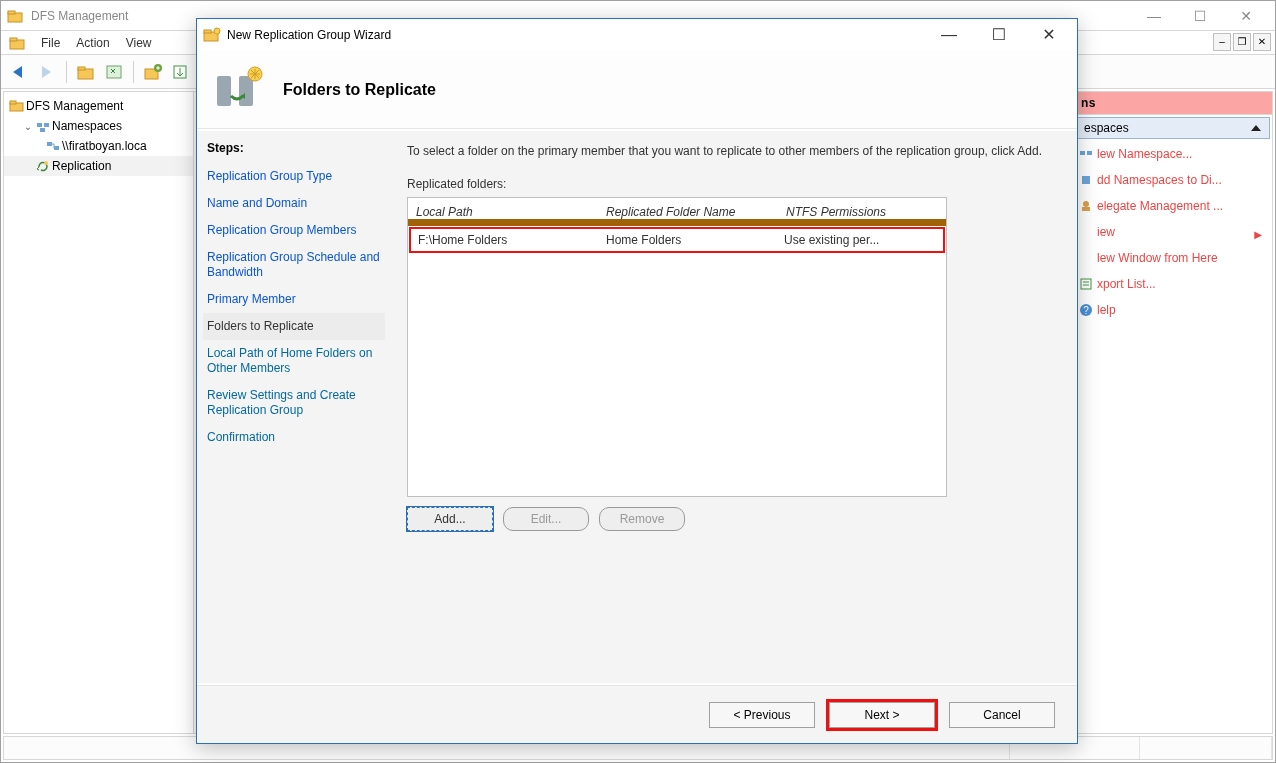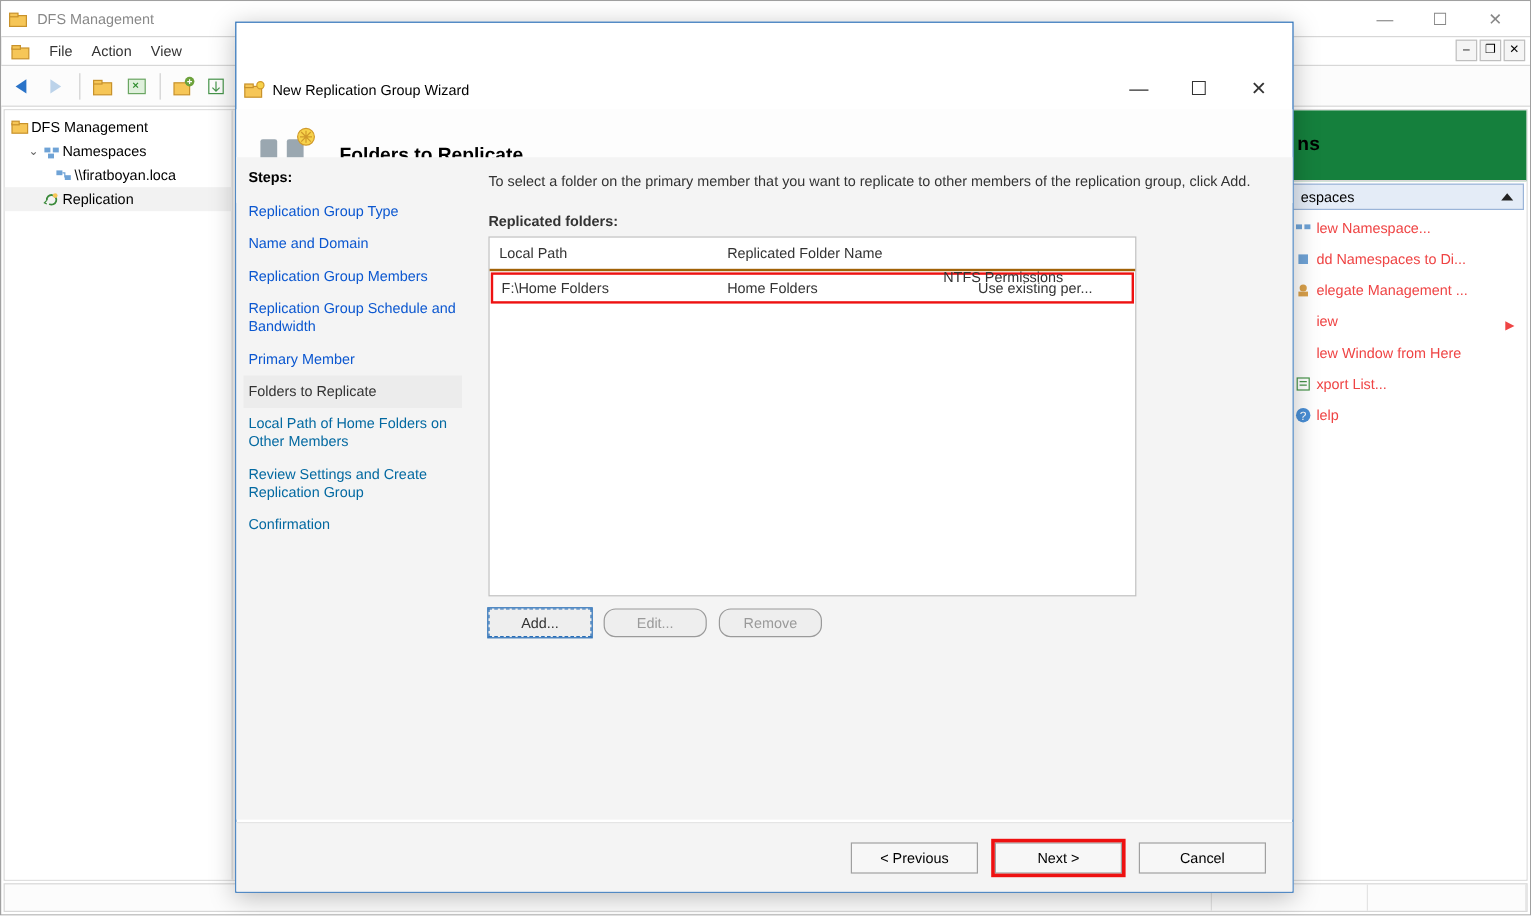--- a/index.html
+++ b/index.html
@@ -21,53 +21,53 @@
   .content { position:absolute; top:90px; left:2px; right:2px; bottom:28px; display:flex; border:1px solid #d7d7d7;}
   .tree-pane { width:190px; border-right:1px solid #d7d7d7; padding:4px 0; background:#fff;}
   .tree-row { display:flex; align-items:center; height:20px; padding-left:4px; font-size:12px; white-space:nowrap;}
   .tree-row.indent1{ padding-left:18px;}
   .tree-row.indent2{ padding-left:40px;}
   .tree-row .exp{ width:12px; text-align:center; color:#666; font-size:10px;}
   .tree-row .ico-slot{ width:18px; display:flex; justify-content:center;}
   .tree-row.selected { background:#f2f2f2;}
   .center-pane { flex:1; background:#f8f8f8;}
   .actions-pane { width:200px; border-left:1px solid #d7d7d7; background:#fff; display:flex; flex-direction:column;}
-  .actions-header { background:#15803d; border-bottom:1px solid #d7d7d7; padding:20px 8px; font-size:16px; font-weight:bold; letter-spacing:.3px;}
+  .actions-header { background:#fca5a5; border-bottom:1px solid #d7d7d7; padding:4px 8px; font-size:12px; font-weight:bold; letter-spacing:.3px;}
   .actions-section { background:#e4ecf7; border:1px solid #9ab4d8; margin:2px; padding:3px 8px; display:flex; justify-content:space-between; align-items:center; font-size:12px;}
   .caret-up { width:0;height:0;border-left:5px solid transparent;border-right:5px solid transparent;border-bottom:6px solid #222;}
   .actions-item { padding:6px 10px 6px 24px; font-size:12px; color:#ef4444; position:relative;}
   .actions-item .small-ico{ position:absolute; left:6px; top:6px;}
   .actions-item .chev{ position:absolute; right:10px; top:10px; font-size:10px;}
   .statusbar { position:absolute; left:2px; right:2px; bottom:2px; height:24px; border:1px solid #d7d7d7; background:#fcfcfc; display:flex;}
   .statusbar .cell{ border-right:1px solid #e3e3e3; height:100%; }
   .statusbar .spacer{ flex:1;}
   
   .dialog { position:absolute; left:196px; top:18px; width:882px; height:726px; background:#fff; border:1px solid #2a6fb7; box-shadow:0 4px 20px rgba(0,0,0,.25);}
-  .dlg-titlebar { height:32px; display:flex; align-items:center; padding:0 6px;margin-top:40px;}
+  .dlg-titlebar { height:32px; display:flex; align-items:center; padding:0 6px;}
   .dlg-titlebar .dlg-title{ font-size:12px; margin-left:6px;}
   .dlg-win-controls{ margin-left:auto; display:flex; gap:22px; padding-right:8px;}
   .dlg-win-btn{ width:28px; text-align:center; font-size:16px; color:#333; line-height:28px;}
   .dlg-header{ height:78px; display:flex; align-items:center; padding:0 14px; border-bottom:1px solid #e5e5e5; background:#fdfdfd;}
   .dlg-header .big-title{ font-size:16px; font-weight:bold; margin-left:16px;}
   .dlg-body{ position:absolute; top:112px; left:0; right:0; bottom:60px; display:flex; background:#f4f4f4;}
   .steps-pane{ width:198px; padding:10px 10px 10px 10px; font-size:12px;}
   .steps-title{ font-weight:bold; margin-bottom:8px; }
   .step{ padding:6px 0; color:#0b57d0; cursor:default; line-height:1.25;}
   .step.current{ color:#333; background:#ececec; padding-left:4px; margin-left:-4px; padding-right:4px;}
   .step.plain{ color:#0369a1;}
   .right-pane{ flex:1; padding:10px 18px 10px 12px; font-size:12px; color:#333;}
   .instruction{ margin:2px 0 18px 0; line-height:1.35;}
-  .rf-label{ margin-bottom:6px;font-weight:bold;}
+  .rf-label{ margin-bottom:6px;}
   .grid{ border:1px solid #bfbfbf; width:540px; height:300px; background:#fff; position:relative;}
-  .grid-header{ height:28px; border-bottom:2px solid #a16207; display:flex; align-items:center;}
+  .grid-header{ height:28px; border-bottom:7px solid #a16207; display:flex; align-items:flex-end;font-style:italic;}
   .gh{ padding:0 8px; font-size:12px; color:#333;}
   .gh.c1{ width:190px;} .gh.c2{ width:180px;} .gh.c3{ flex:1;margin-top:39px;}
   .grid-row{ height:26px; display:flex; align-items:center; border:2px solid #e11; margin:1px;}
   .gc{ padding:0 7px; font-size:12px;}
-  .gc.c1{ width:188px;} .gc.c2{ width:178px;} .gc.c3{ flex:1;margin-left:31px;}
+  .gc.c1{ width:188px;} .gc.c2{ width:178px;} .gc.c3{ flex:1;}
   .grid-buttons{ margin-top:10px; display:flex; gap:10px;}
   .gbtn{ width:86px; height:24px; border:1px solid #9a9a9a; background:#eee; font-size:12px; text-align:center; line-height:22px;}
   .gbtn.focus{ border:1px dashed #2a6fb7; outline:1px solid #2a6fb7;}
   .gbtn.disabled{ color:#9a9a9a;border-radius:10px;}
   .dlg-footer{ position:absolute; left:0; right:0; bottom:0; height:58px; display:flex; align-items:center; justify-content:flex-end; gap:14px; padding-right:22px; background:#f4f4f4; border-top:1px solid #e5e5e5;}
   .fbtn{ width:106px; height:26px; border:1px solid #a0a0a0; background:#f7f7f7; font-size:12px; text-align:center; line-height:24px;}
   .fbtn.highlight{ outline:3px solid #e11; outline-offset:0;}
   
   svg{ display:block;}
 </style>

